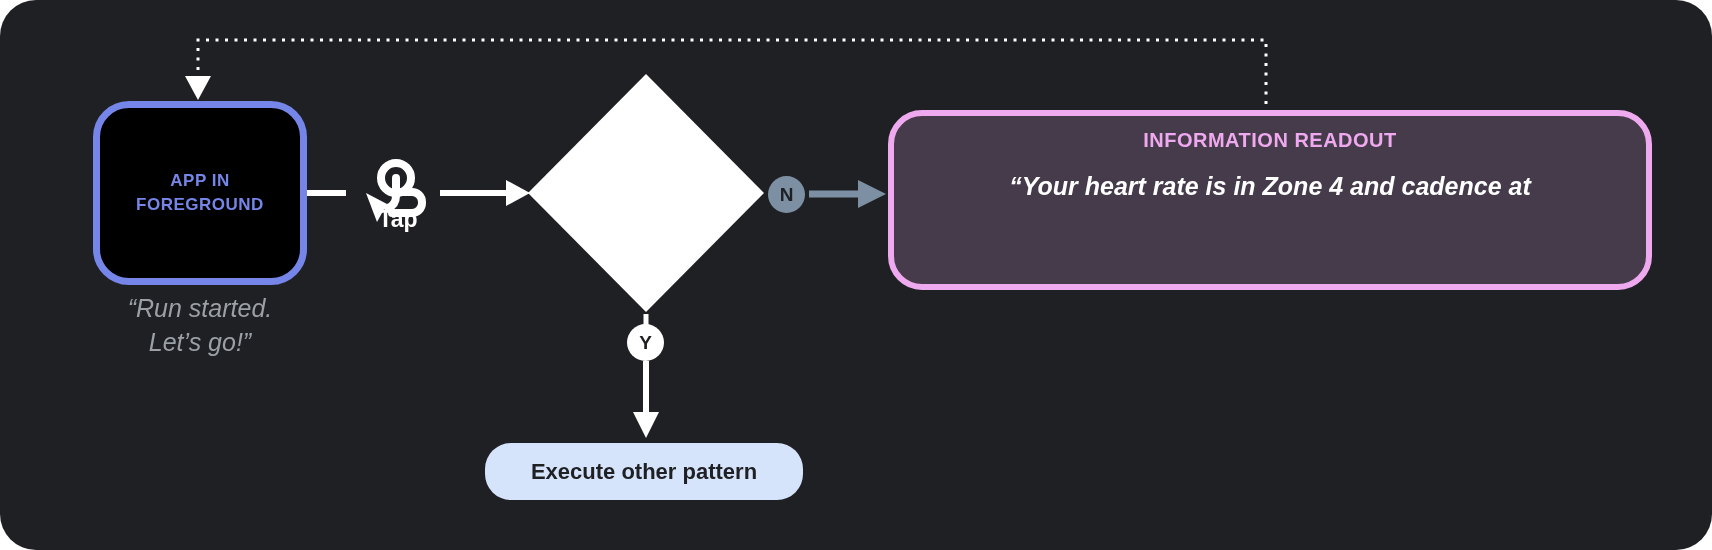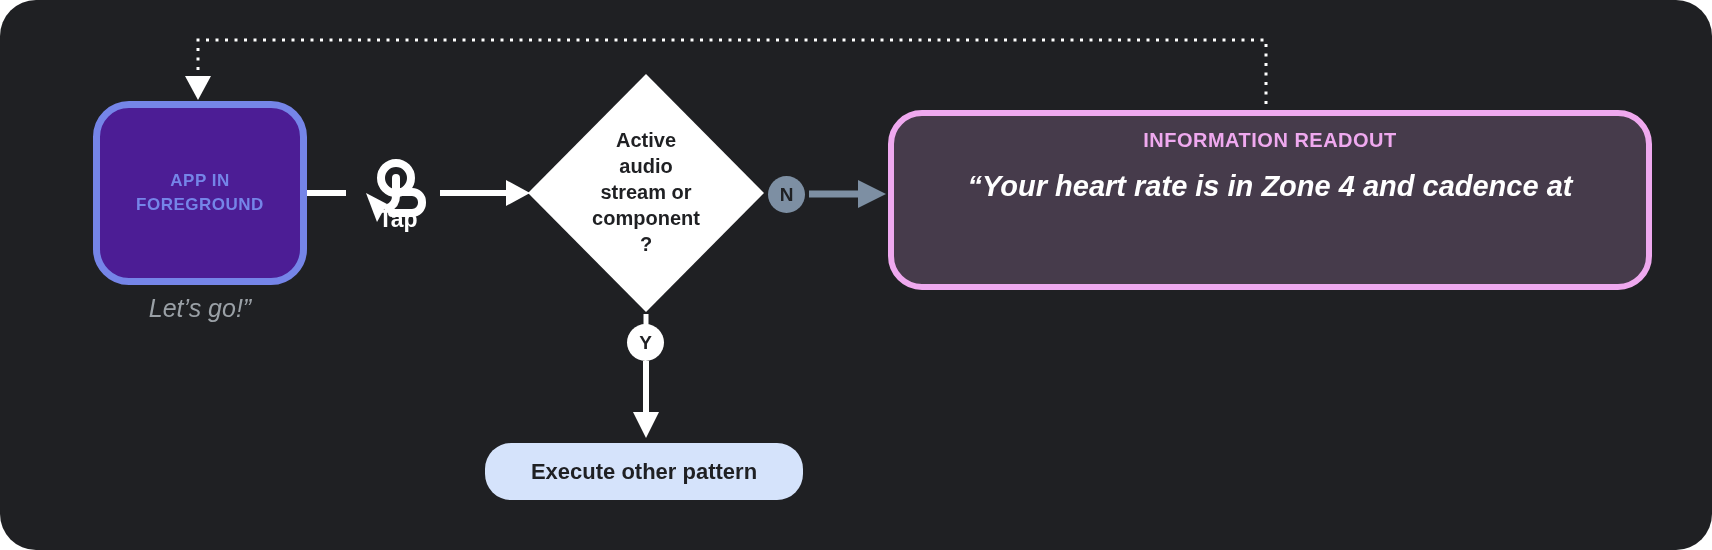--- a/index.html
+++ b/index.html
@@ -7,21 +7,21 @@
   .canvas{
     position:relative;width:1712px;height:550px;background:#1f2023;
     border-radius:36px;overflow:hidden;
   }
   .overlay{position:absolute;left:0;top:0;width:1712px;height:550px;pointer-events:none;}
 
   .node{position:absolute;box-sizing:border-box;display:flex;align-items:center;justify-content:center;}
 
   .app-box{
     left:93px;top:101px;width:214px;height:184px;
-    background:#4c1d95;border:7px solid #7585e8;border-radius:36px;
+    background:#000000;border:7px solid #7585e8;border-radius:36px;
     flex-direction:column;
   }
   .app-box span{
     color:#7585e8;font-weight:bold;font-size:17px;line-height:24px;letter-spacing:.5px;
   }
 
   .quote-left{
     left:50px;top:291px;width:300px;text-align:center;
     color:#9aa0a6;font-style:italic;font-size:25px;line-height:34px;
     flex-direction:column;
@@ -48,21 +48,21 @@
   .readout-box{
     left:888px;top:110px;width:764px;height:180px;
     background:#463b4b;border:6px solid #efa9ef;border-radius:34px;
     flex-direction:column;justify-content:flex-start;padding-top:13px;
   }
   .readout-title{
     color:#efa9ef;font-weight:bold;font-size:20px;letter-spacing:.5px;
   }
   .readout-quote{
     margin-top:16px;text-align:right;color:#ffffff;
-    font-weight:bold;font-style:italic;font-size:29px;line-height:37px;
+    font-weight:bold;font-style:italic;font-size:25px;line-height:37px;
   }
 
   .pill{
     left:485px;top:443px;width:318px;height:57px;
     background:#d5e3fb;border-radius:26px;
     color:#1f2023;font-weight:bold;font-size:22px;
   }
 </style>
 </head>
 <body>
@@ -95,32 +95,26 @@
       <polygon points="366,193 387,204 377,222" fill="#ffffff" stroke="none"></polygon>
     </g>
   </svg>
 
   <div class="node app-box">
     <span>APP IN</span>
     <span>FOREGROUND</span>
   </div>
 
   <div class="node quote-left">
+    <span>“Run started.</span>
     <span>Let’s go!”</span>
   </div>
 
   <div class="node tap-label">Tap</div>
 
-  <div class="node diamond-label">
-    <span>Active</span>
-    <span>audio</span>
-    <span>stream or</span>
-    <span>component</span>
-    <span>?</span>
-  </div>
 
   <div class="node badge badge-n">N</div>
 
   <div class="node badge badge-y">Y</div>
 
   <div class="node readout-box">
     <div class="readout-title">INFORMATION READOUT</div>
     <div class="readout-quote">
       <div>“Your heart rate is in Zone 4 and cadence at</div>
     </div>

